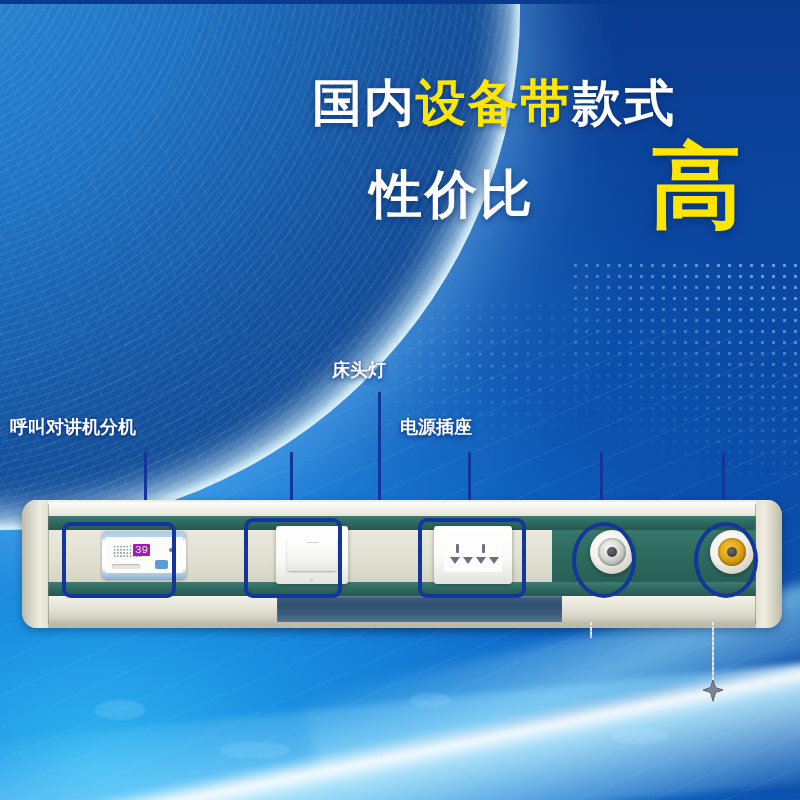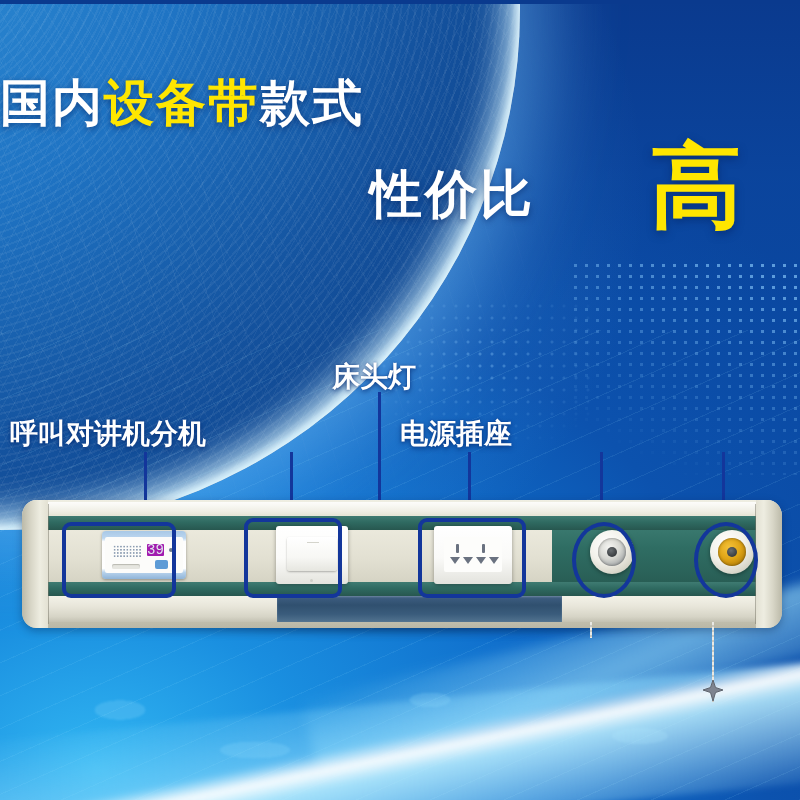--- a/index.html
+++ b/index.html
@@ -60,33 +60,33 @@
     -webkit-mask-image:linear-gradient(205deg, #000 10%, rgba(0,0,0,0.35) 55%, rgba(0,0,0,0) 85%);
             mask-image:linear-gradient(205deg, #000 10%, rgba(0,0,0,0.35) 55%, rgba(0,0,0,0) 85%);}
   .dots2{position:absolute;left:330px;top:300px;width:260px;height:150px;opacity:.5;
     background-image:radial-gradient(circle, rgba(150,210,255,0.7) 1.4px, rgba(0,0,0,0) 1.7px);
     background-size:12px 12px;
     -webkit-mask-image:radial-gradient(70% 80% at 60% 40%, #000 0%, rgba(0,0,0,0) 80%);
             mask-image:radial-gradient(70% 80% at 60% 40%, #000 0%, rgba(0,0,0,0) 80%);}
   .topbar{position:absolute;left:0;top:0;width:800px;height:4px;background:#0a3a8e;}
 
   
-  .headline{position:absolute;left:0;top:78px;width:676px;text-align:left;}
+  .headline{position:absolute;left:0;top:78px;width:676px;text-align:right;}
   .hl1{font-size:50px;font-weight:bold;letter-spacing:2px;line-height:1;
        text-shadow:0 2px 6px rgba(0,30,90,0.55);white-space:nowrap;}
   .hl1 .w{color:#ffffff;}
   .hl1 .y{color:#ffe600;}
   .hl2row{position:absolute;left:0;top:160px;width:800px;}
   .hl2{position:absolute;left:370px;top:0;font-size:52px;font-weight:bold;color:#fff;letter-spacing:3px;
        text-shadow:0 2px 7px rgba(0,30,90,0.55);}
   .hl-big{position:absolute;left:650px;top:140px;font-size:92px;font-weight:bold;color:#ffe600;
        line-height:1;text-shadow:0 3px 9px rgba(0,30,90,0.5);}
 
   
-  .lbl{position:absolute;font-size:28px;font-weight:bold;color:#ffffff;white-space:nowrap;
+  .lbl{position:absolute;font-size:18px;font-weight:bold;color:#ffffff;white-space:nowrap;
        text-shadow:0 2px 5px rgba(4,40,110,0.75), 0 0 2px rgba(10,50,130,0.6);}
   .cline{position:absolute;width:3px;background:#13369b;}
 
   
   .panel-wrap{position:absolute;left:22px;top:500px;width:760px;height:130px;}
   .panel-shadow{position:absolute;left:6px;top:116px;width:752px;height:22px;
     background:radial-gradient(50% 60% at 50% 40%, rgba(0,20,60,0.45) 0%, rgba(0,20,60,0) 75%);filter:blur(4px);}
   .panel{position:absolute;left:0;top:0;width:760px;height:128px;border-radius:14px/16px;
     background:linear-gradient(180deg,#efeee2 0%,#e7e6d8 12%,#dedccd 48%,#d2d0c0 70%,#c9c7b6 88%,#b9b7a6 100%);
     box-shadow:0 3px 8px rgba(0,25,70,0.35);overflow:hidden;}
@@ -117,22 +117,22 @@
 
   
   .dev{position:absolute;}
   .intercom{left:80px;top:31px;width:84px;height:48px;border-radius:4px;
     background:linear-gradient(180deg,#a8c8e6 0%,#bcd6ef 15%,#fdfdfd 22%,#ffffff 78%,#b7d2ec 86%,#8fb4d8 100%);
     box-shadow:0 1px 3px rgba(0,0,0,0.35);}
   .ic-face{position:absolute;left:3px;top:6px;width:78px;height:36px;background:#fcfcfa;border-radius:2px;}
   .ic-grill{position:absolute;left:8px;top:8px;width:28px;height:13px;
     background-image:radial-gradient(circle, rgba(120,140,165,0.85) 0.8px, rgba(0,0,0,0) 1px);
     background-size:3.2px 3.2px;}
-  .ic-disp{position:absolute;left:42px;top:7px;width:17px;height:12px;background:#a21caf;border-radius:1px;
-    color:#dfe6ee;font-size:14px;font-family:"Liberation Mono",monospace;line-height:12px;text-align:center;}
+  .ic-disp{position:absolute;left:28px;top:7px;width:17px;height:12px;background:#a21caf;border-radius:1px;
+    color:#dfe6ee;font-size:11px;font-family:"Liberation Mono",monospace;line-height:12px;text-align:center;}
   .ic-led{position:absolute;left:64px;top:11px;width:4px;height:4px;border-radius:50%;background:#6c7b8d;}
   .ic-btn{position:absolute;left:50px;top:23px;width:13px;height:9px;border-radius:2px;background:#5d9bd6;}
   .ic-slot{position:absolute;left:7px;top:27px;width:28px;height:5px;border-radius:2px;background:#e6e6e0;
     box-shadow:inset 0 1px 1px rgba(140,140,130,0.5);}
 
   .switch{left:254px;top:26px;width:72px;height:58px;border-radius:3px;
     background:linear-gradient(180deg,#ffffff 0%,#fbfbf9 55%,#e4e4de 100%);
     box-shadow:0 1px 4px rgba(0,0,0,0.35);}
   .sw-rocker{position:absolute;left:11px;top:11px;width:50px;height:34px;border-radius:3px;
     background:linear-gradient(180deg,#ffffff 0%,#f7f7f4 60%,#e6e6e0 100%);

